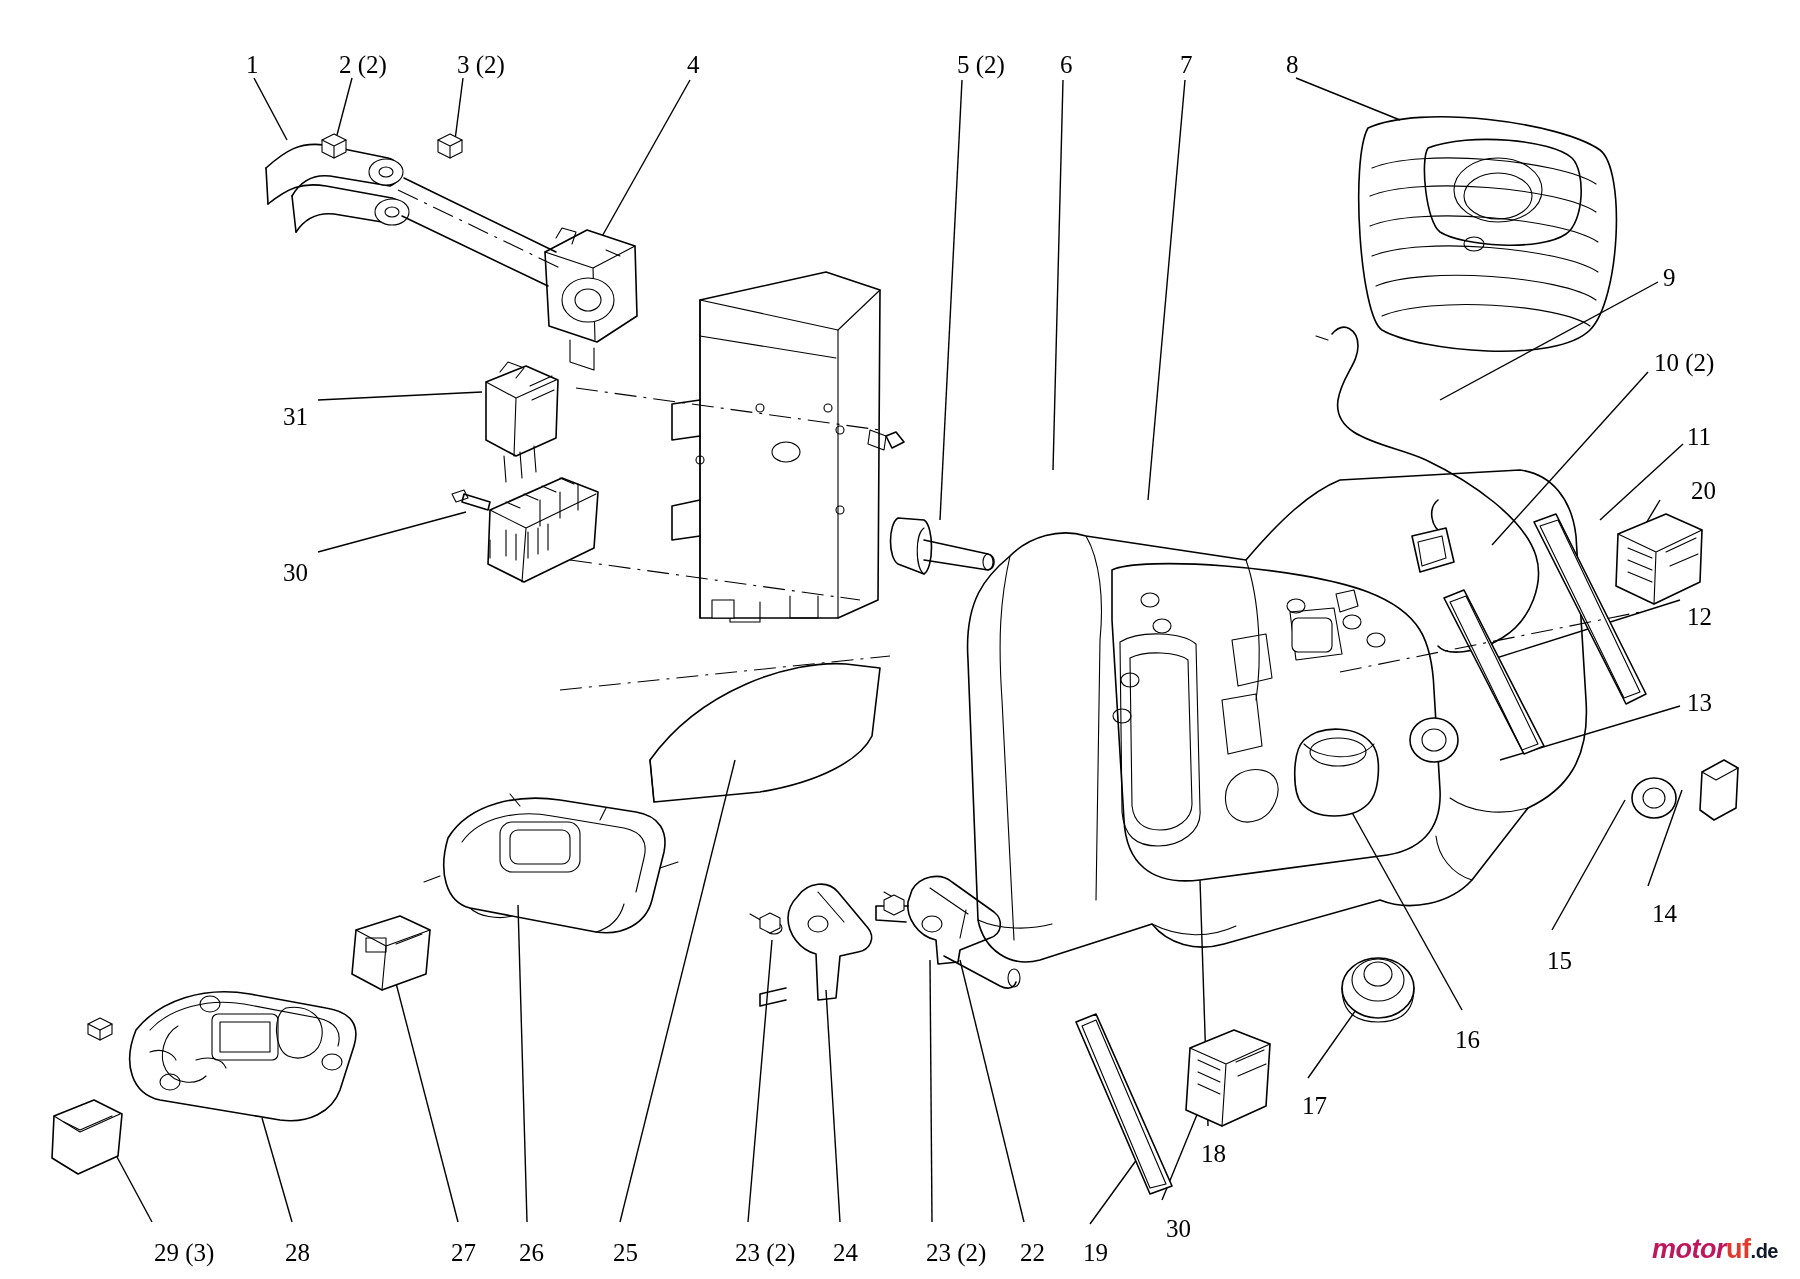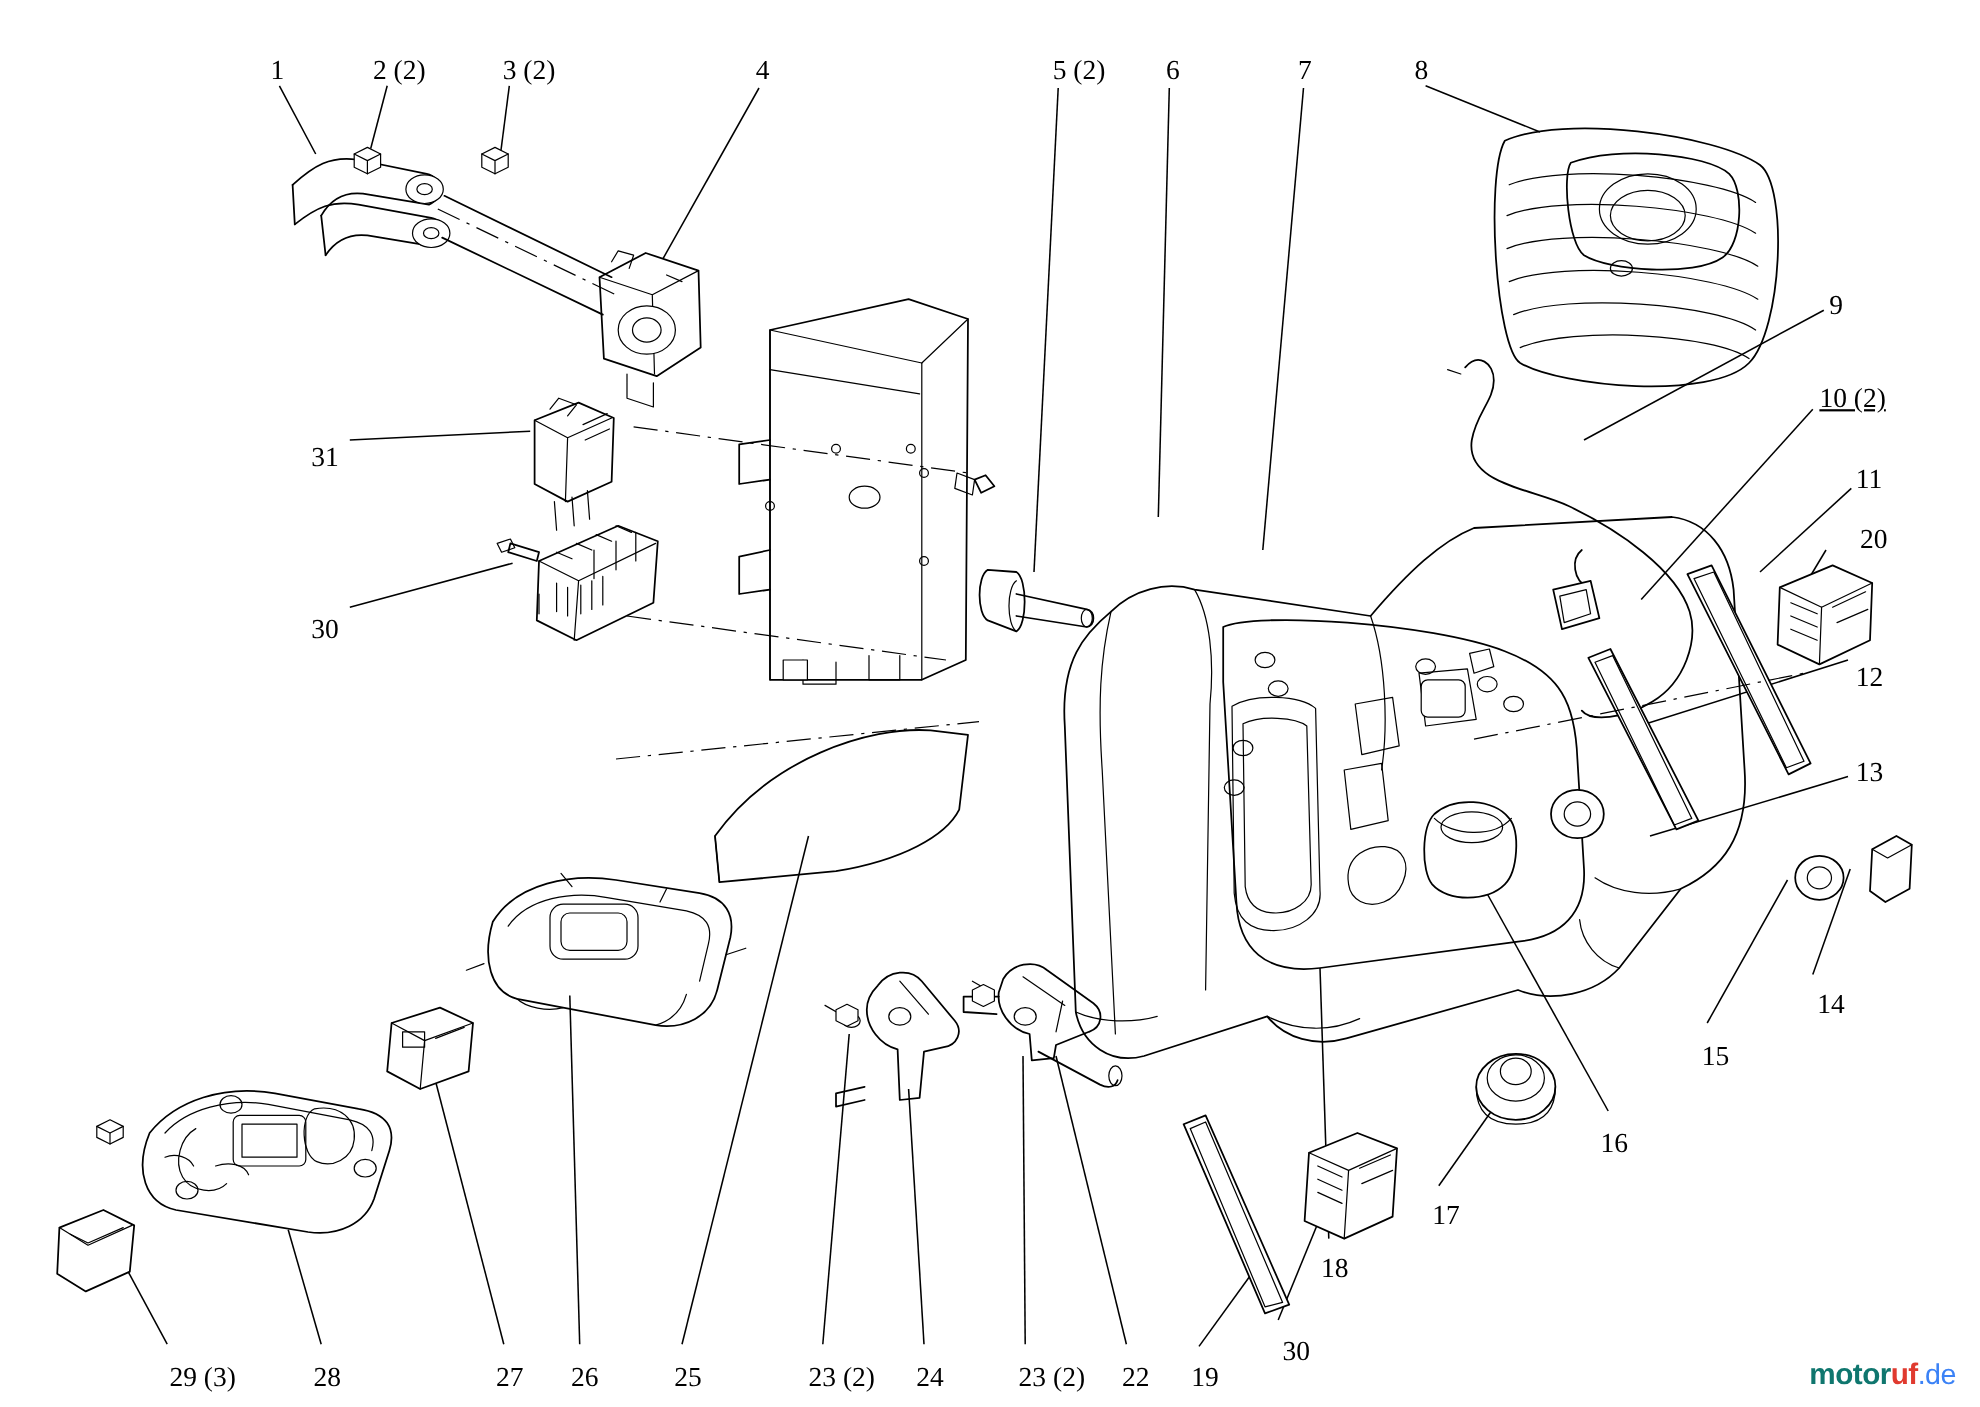--- a/index.html
+++ b/index.html
@@ -32,23 +32,23 @@
   }
   .wm {
     position: absolute;
     right: 22px;
     bottom: 14px;
     font-family: "Liberation Sans", sans-serif;
     font-size: 27px;
     font-weight: bold;
     letter-spacing: -0.5px;
   }
-  .wm .a { color: #0f766e; }
+  .wm .a { color: #be185d; font-style: italic; }
   .wm .b { color: #e03a2f; }
-  .wm .c { color: #3b82f6; font-weight: normal; font-size: 26px; }
+  .wm .c { color: #0f172a; font-weight: bold; font-size: 20px; }
 </style>
 </head>
 <body>
 
 <div id="page">
 
   <svg id="art" viewBox="0 0 1800 1279" xmlns="http://www.w3.org/2000/svg">
     <defs>
       <style>
         .ln { fill:none; stroke:#000; stroke-width:1.6; stroke-linecap:round; stroke-linejoin:round; }
@@ -365,21 +365,21 @@
 
   <div class="callout" style="left:246px;  top:52px;">1</div>
   <div class="callout" style="left:339px;  top:52px;">2 (2)</div>
   <div class="callout" style="left:457px;  top:52px;">3 (2)</div>
   <div class="callout" style="left:687px;  top:52px;">4</div>
   <div class="callout" style="left:957px;  top:52px;">5 (2)</div>
   <div class="callout" style="left:1060px; top:52px;">6</div>
   <div class="callout" style="left:1180px; top:52px;">7</div>
   <div class="callout" style="left:1286px; top:52px;">8</div>
   <div class="callout" style="left:1663px; top:265px;">9</div>
-  <div class="callout" style="left:1654px; top:350px;text-decoration:underline;">10 (2)</div>
+  <div class="callout" style="left:1654px; top:350px;">10 (2)</div>
   <div class="callout" style="left:1687px; top:424px;">11</div>
   <div class="callout" style="left:1663px; top:478px;margin-left:28px;">20</div>
   <div class="callout" style="left:1687px; top:583px;margin-top:21px;">12</div>
   <div class="callout" style="left:1687px; top:690px;">13</div>
   <div class="callout" style="left:1652px; top:901px;">14</div>
   <div class="callout" style="left:1547px; top:948px;text-align:right;">15</div>
   <div class="callout" style="left:1455px; top:1027px;">16</div>
   <div class="callout" style="left:1302px; top:1093px;">17</div>
   <div class="callout" style="left:1201px; top:1141px;">18</div>
   <div class="callout" style="left:1166px; top:1216px;">30</div>

